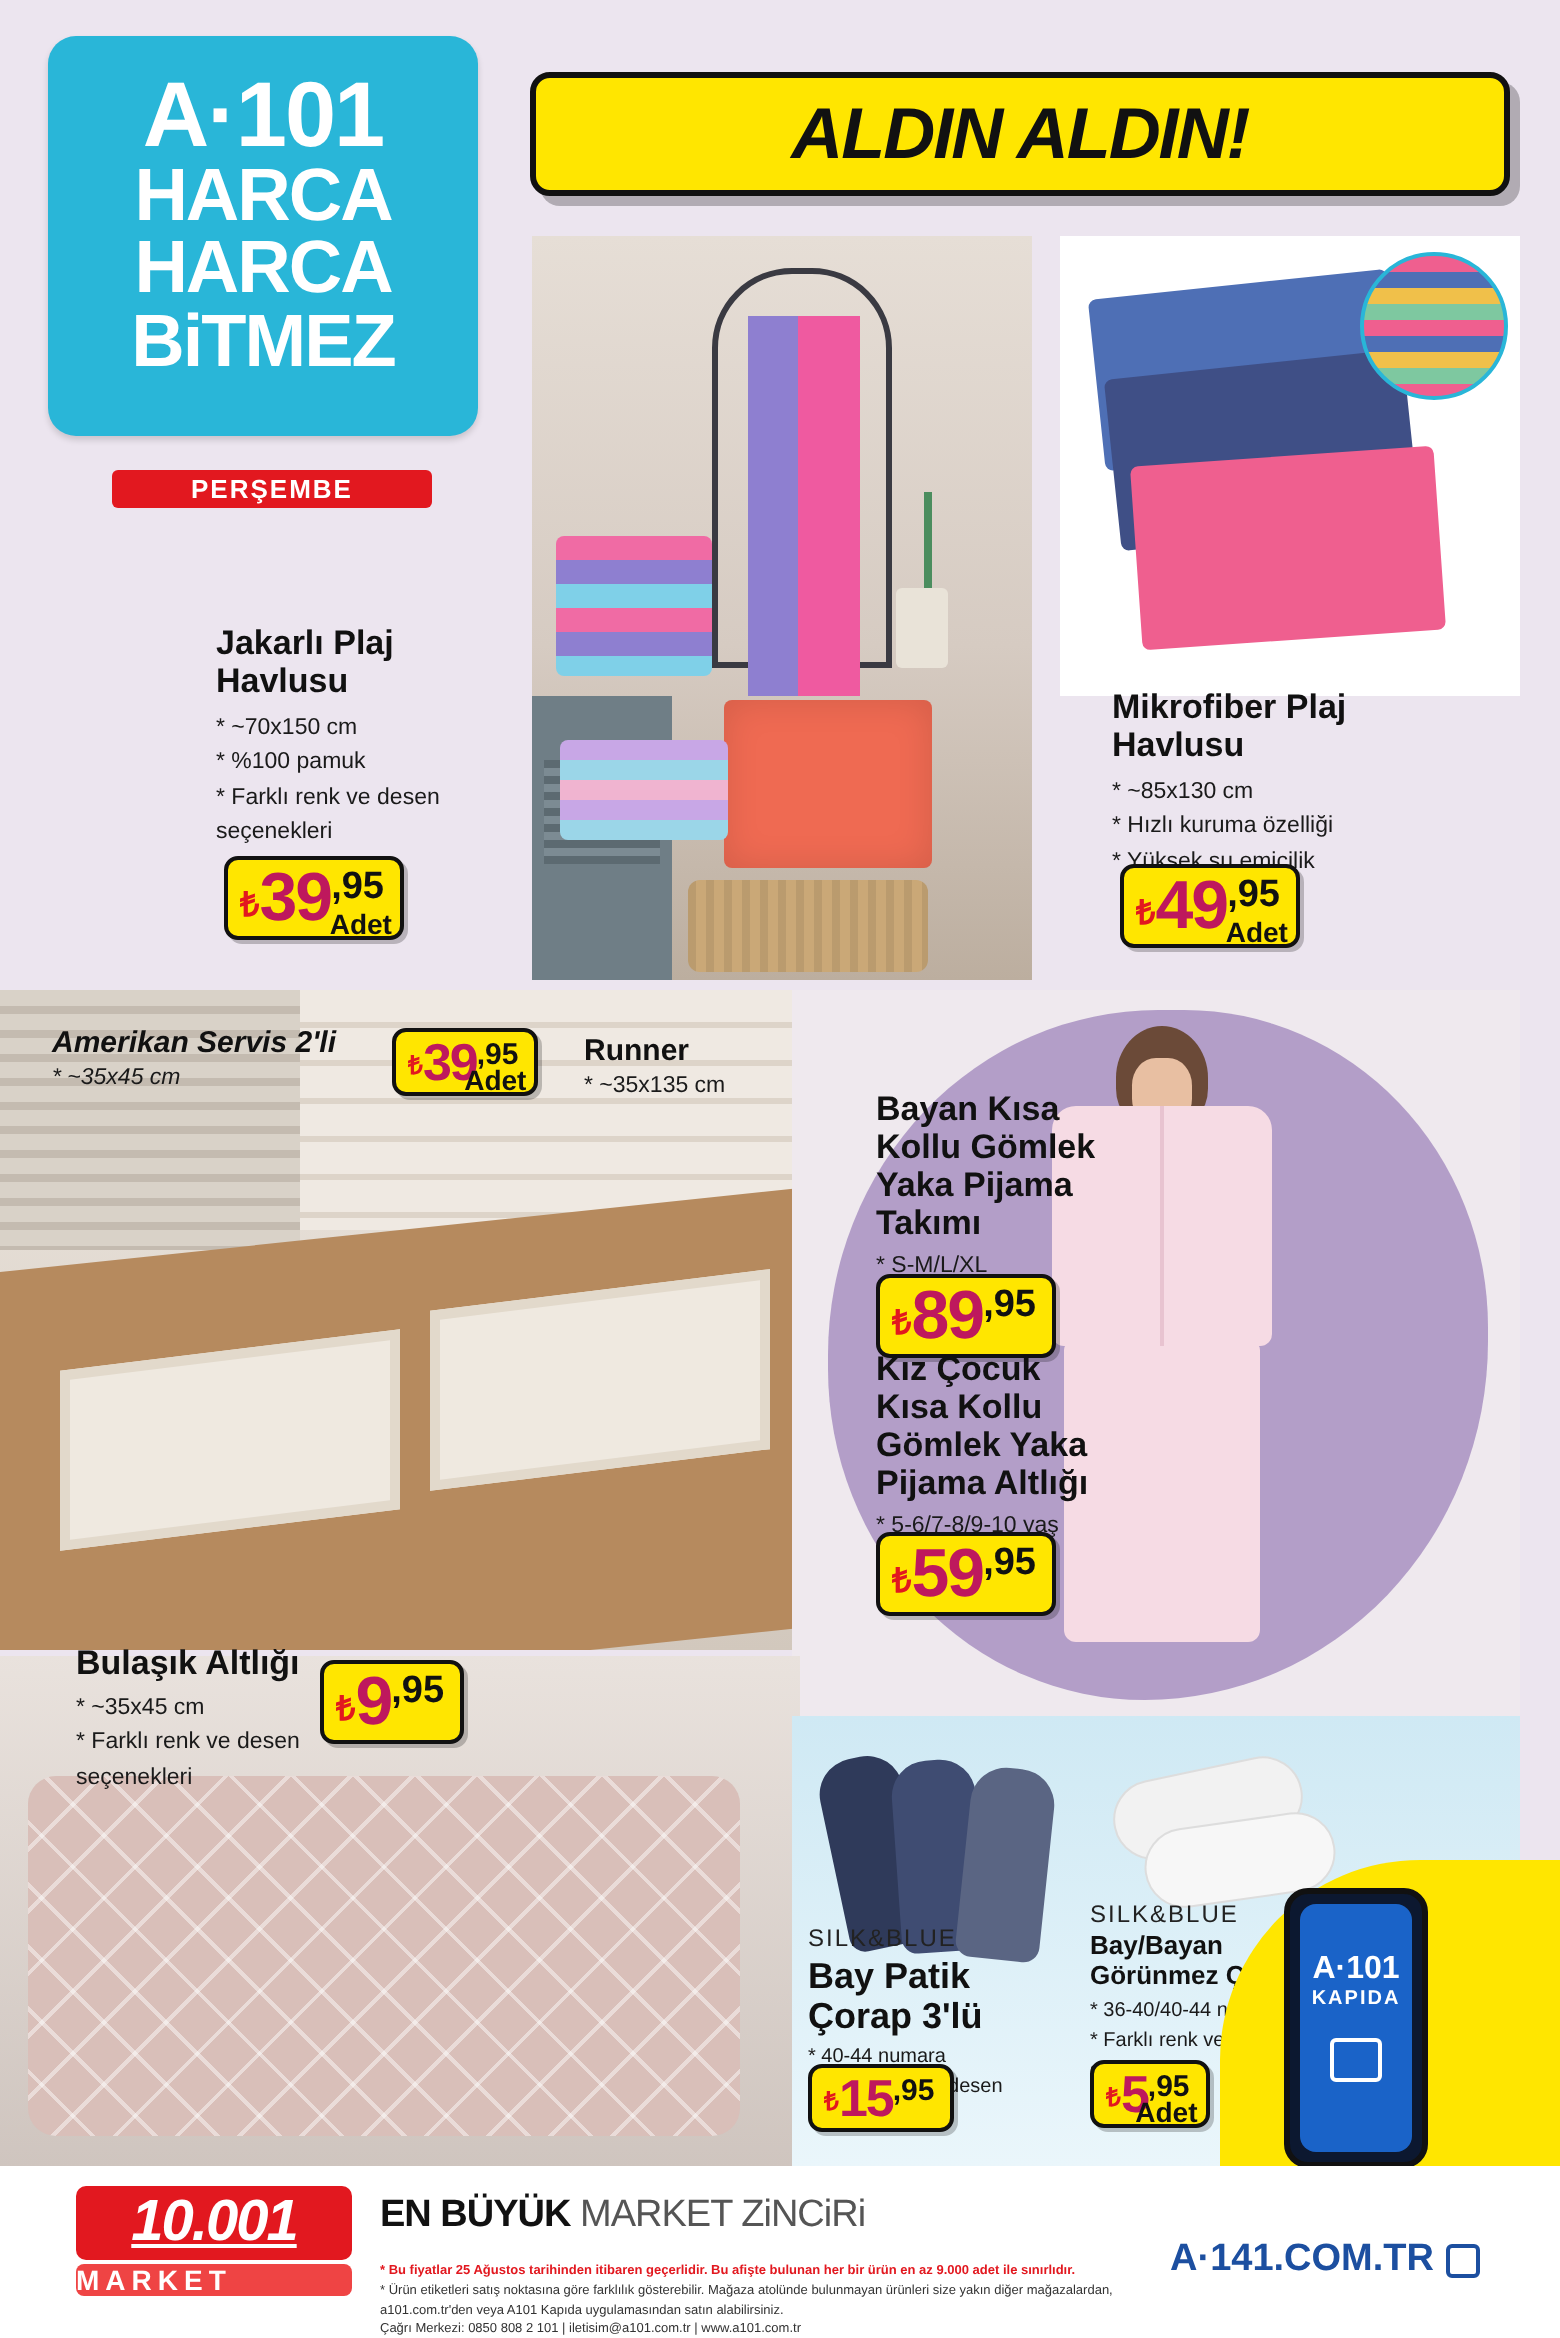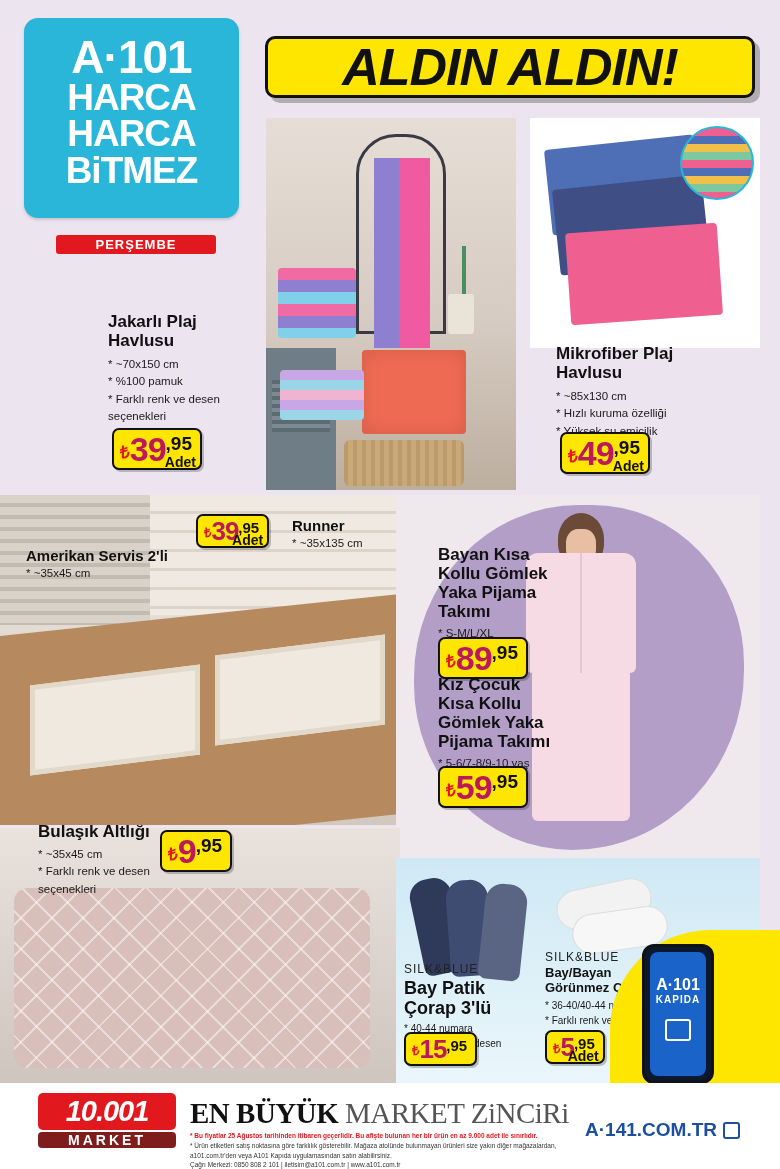--- a/index.html
+++ b/index.html
@@ -30,21 +30,21 @@
     background:#e2181f; color:#fff; font-size:13px; font-weight:bold;
     padding:2px 0; margin-top:3px; border-radius:3px; letter-spacing:1px;
   }
   .banner {
     position:absolute; left:265px; top:36px; width:490px; height:62px;
     background:#ffe600; border:3px solid #111; border-radius:10px;
     box-shadow:5px 5px 0 rgba(0,0,0,.25);
     display:flex; align-items:center; justify-content:center;
   }
   .banner span {
-    font-size:52px; font-weight:bold; font-style:italic; color:#111; letter-spacing:-1px;
+    font-size:36px; font-weight:bold; font-style:italic; color:#111; letter-spacing:-1px;
   }
 
   
   .price {
     display:inline-flex; align-items:flex-start; background:#ffe600;
     border:2px solid #111; border-radius:7px; padding:2px 8px 2px 6px;
     position:relative; box-shadow:2px 2px 0 rgba(0,0,0,.22);
   }
   .price .cur { font-size:17px; font-weight:bold; color:#e2181f; margin-top:8px; }
   .price .int { font-size:34px; font-weight:bold; color:#be185d; line-height:1; letter-spacing:-1px; }
@@ -131,24 +131,24 @@
   .kp-phone { position:absolute; left:32px; top:14px; width:72px; height:140px; background:#0c1830; border-radius:12px; border:3px solid #111; }
   .kp-screen { position:absolute; inset:5px; background:#1a63c8; border-radius:8px; color:#fff; text-align:center; padding-top:24px; }
   .kp-a101 { font-size:16px; font-weight:bold; }
   .kp-word { font-size:10px; font-weight:bold; letter-spacing:1px; }
   .kp-cart { margin-top:14px; width:26px; height:22px; border:2px solid #fff; border-radius:3px; display:inline-block; }
 
   
   .footer { position:absolute; left:0; top:1083px; width:780px; height:86px; background:#fff; }
   .fl-badge { position:absolute; left:38px; top:10px; width:138px; height:58px; }
   .fl-num { background:#e2181f; color:#fff; font-weight:bold; font-size:29px; text-align:center;
-            border-radius:5px; padding:2px 0; font-style:italic; letter-spacing:-1px; }
-  .fl-mk { background:#7f1d1d; color:#fff; font-weight:bold; font-size:14px; text-align:center; border-radius:4px;
+            border-radius:5px; padding:2px 0; font-style:italic; letter-spacing:-1px;text-decoration:underline; }
+  .fl-mk { background:#ef4444; color:#fff; font-weight:bold; font-size:14px; border-radius:4px;
            margin-top:2px; letter-spacing:3px; }
-  .f-slogan { position:absolute; left:190px; top:14px; font-size:29px; font-weight:bold; color:#111; letter-spacing:-.5px;font-family:Liberation Serif, serif; }
+  .f-slogan { position:absolute; left:190px; top:14px; font-size:19px; font-weight:bold; color:#111; letter-spacing:-.5px; }
   .f-slogan .thin { font-weight:normal; color:#555; }
   .f-terms { position:absolute; left:190px; top:48px; width:400px; font-size:6.5px; color:#333; line-height:1.5; }
   .f-terms .red { color:#e2181f; font-weight:bold; }
   .f-url { position:absolute; right:40px; top:36px; display:flex; align-items:center; gap:6px; }
   .f-url .t { font-size:19px; font-weight:bold; color:#1c4fa0; }
   .f-url .box { width:17px; height:17px; border:2px solid #1c4fa0; border-radius:3px; }
 
   .blk { position:absolute; }
 </style>
 </head>
@@ -222,21 +222,21 @@
   </div>
 
   <div class="photo serv-scene">
     <div class="sv-wall"></div>
       <div class="sv-shut"></div>
       <div class="sv-brick"></div>
     <div class="sv-table"></div>
       <div class="sv-mat1"></div>
       <div class="sv-mat2"></div>
   </div>
-  <div class="blk" style="left:26px; top:548px;">
+  <div class="blk" style="left:26px; top:514px;font-style:italic;">
     <div class="ptitle" style="font-size:15px;">Amerikan Servis 2'li</div>
     <div class="pspec">* ~35x45 cm</div>
   </div>
   <div class="blk" style="left:196px; top:514px;">
     <div class="price sm">
       <span class="cur">₺</span>
       <span class="int">39</span>
       <span class="dec">,95</span>
       <span class="unit">Adet</span>
     </div>
@@ -259,21 +259,21 @@
     <div class="pspec" style="margin-top:4px;">* S-M/L/XL</div>
   </div>
   <div class="blk" style="left:438px; top:637px;">
     <div class="price">
       <span class="cur">₺</span>
       <span class="int">89</span>
       <span class="dec">,95</span>
     </div>
   </div>
   <div class="blk" style="left:438px; top:675px; width:115px;">
-    <div class="ptitle">Kız Çocuk Kısa Kollu Gömlek Yaka Pijama Takımı</div>
+    <div class="ptitle">Kız Çocuk Kısa Kollu Gömlek Yaka Pijama Altlığı</div>
     <div class="pspec" style="margin-top:4px;">* 5-6/7-8/9-10 yaş</div>
   </div>
   <div class="blk" style="left:438px; top:766px;">
     <div class="price">
       <span class="cur">₺</span>
       <span class="int">59</span>
       <span class="dec">,95</span>
     </div>
   </div>
 

